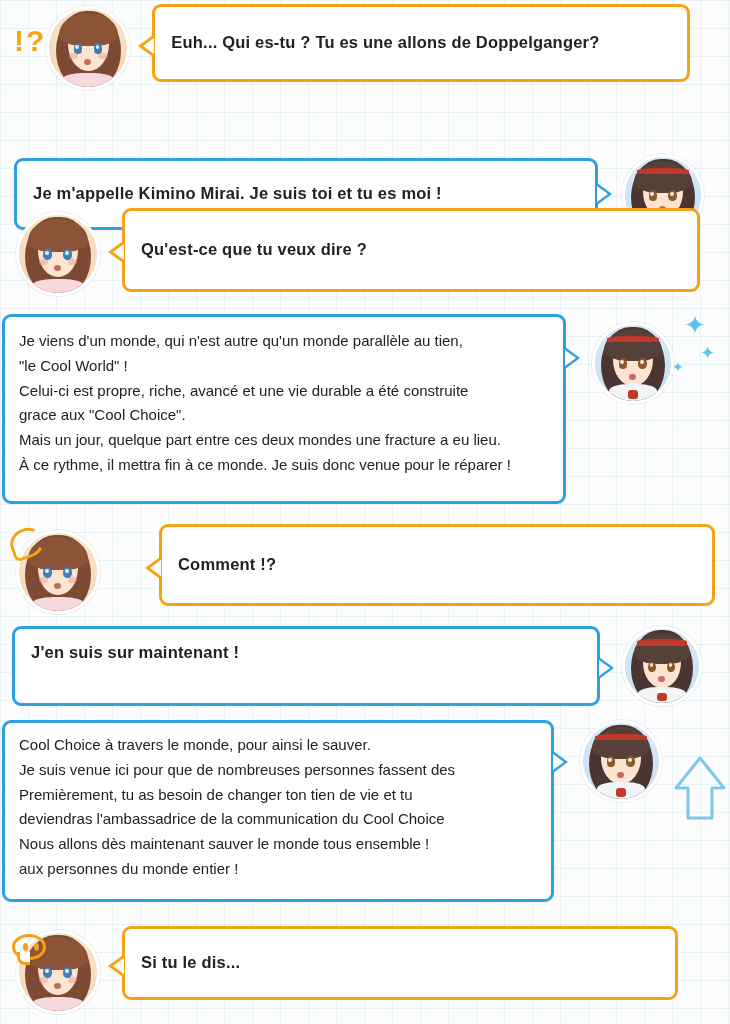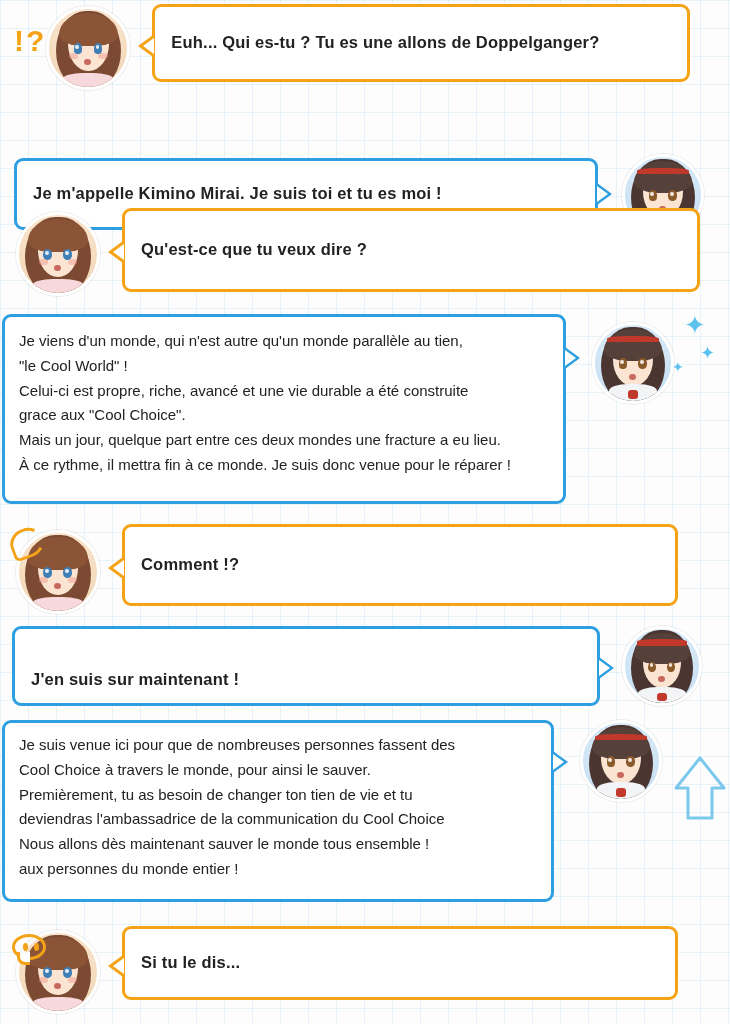--- a/index.html
+++ b/index.html
@@ -246,62 +246,62 @@
     </div>
     <div class="bubble orange" style="width:578px; height:84px; margin-left:22px; display:flex; align-items:center;">
       <div class="tail tail-left-o" style="top:30px;"></div>
       <p class="big">Qu'est-ce que tu veux dire ?</p>
     </div>
   </div>
   <div class="sparkle" style="left:684px; top:312px;">✦</div>
   <div class="sparkle" style="left:700px; top:344px; font-size:18px;">✦</div>
   <div class="sparkle" style="left:672px; top:360px; font-size:14px;">✦</div>
 
-  <div class="row" style="left:16px; top:524px;">
+  <div class="row" style="left:16px; top:524px;gap:37px;">
     <div class="avatar sora" style="width:84px;height:84px; margin-top:6px;">
       <div class="hair-back"></div>
       <div class="face"></div>
       <div class="fringe"></div>
       <div class="eye l"></div>
       <div class="eye r"></div>
       <div class="blush l"></div>
       <div class="blush r"></div>
       <div class="mouth"></div>
       <div class="top"></div>
     </div>
     <div class="bubble orange" style="width:556px; height:82px; margin-left:22px; display:flex; align-items:center;">
       <div class="tail tail-left-o" style="top:30px;"></div>
       <p class="big">Comment !?</p>
     </div>
   </div>
   <div class="swirl" style="left:10px; top:528px;"></div>
 
   <div class="row" style="left:12px; top:626px;">
-    <div class="bubble blue" style="width:588px; height:80px; display:flex; align-items:flex-end;">
+    <div class="bubble blue" style="width:588px; height:80px; display:flex; align-items:flex-start;">
       <div class="tail tail-right-b" style="top:28px;"></div>
       <p class="big">J'en suis sur maintenant !</p>
     </div>
     <div class="avatar mirai" style="width:80px;height:80px; margin-left:22px; margin-top:0;">
       <div class="hair-back"></div>
       <div class="face"></div>
       <div class="fringe"></div>
       <div class="headband"></div>
       <div class="eye l"></div>
       <div class="eye r"></div>
       <div class="mouth"></div>
       <div class="collar"></div>
       <div class="ribbon"></div>
     </div>
   </div>
 
   <div class="row" style="left:2px; top:720px;">
     <div class="bubble blue" style="width:552px; height:182px; padding:10px 14px;">
       <div class="tail tail-right-b" style="top:28px;"></div>
+      <p>Cool Choice à travers le monde, pour ainsi le sauver.</p>
       <p>Je suis venue ici pour que de nombreuses personnes fassent des</p>
-      <p>Cool Choice à travers le monde, pour ainsi le sauver.</p>
       <p>Premièrement, tu as besoin de changer ton tien de vie et tu</p>
       <p>deviendras l'ambassadrice de la communication du Cool Choice</p>
       <p>Nous allons dès maintenant sauver le monde tous ensemble !</p>
       <p>aux personnes du monde entier !</p>
     </div>
     <div class="avatar mirai" style="width:82px;height:82px; margin-left:26px; margin-top:0;">
       <div class="hair-back"></div>
       <div class="face"></div>
       <div class="fringe"></div>
       <div class="headband"></div>

